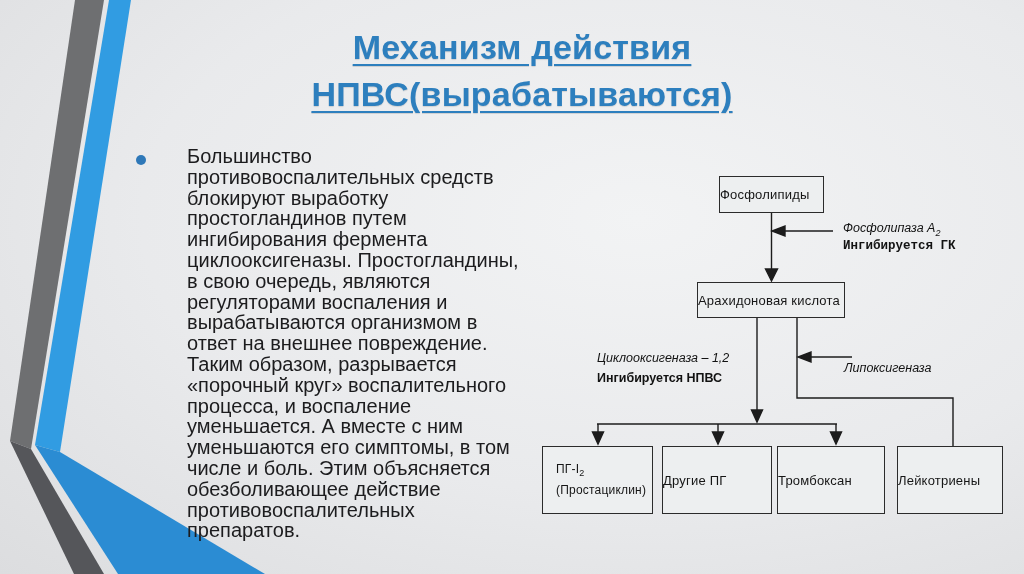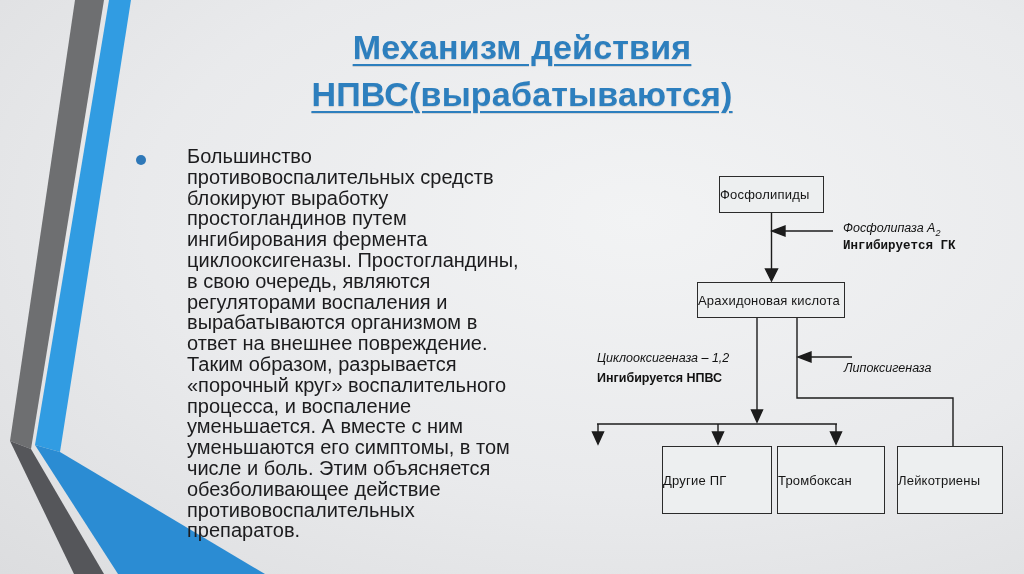--- a/index.html
+++ b/index.html
@@ -88,20 +88,24 @@
   </svg>
 
   <div class="dbox" style="left:719px;top:176px;width:105px;height:37px;">
     <span>Фосфолипиды</span>
   </div>
 
   <div class="dbox" style="left:697px;top:282px;width:148px;height:36px;">
     <span>Арахидоновая  кислота</span>
   </div>
 
+  <div class="dbox left-al" style="left:542px;top:446px;width:111px;height:68px;">
+    <span><span>ПГ-I</span><sub>2</sub></span>
+    <span>(Простациклин)</span>
+  </div>
 
   <div class="dbox" style="left:662px;top:446px;width:110px;height:68px;">
     <span>Другие ПГ</span>
   </div>
 
   <div class="dbox" style="left:777px;top:446px;width:108px;height:68px;">
     <span>Тромбоксан</span>
   </div>
 
   <div class="dbox" style="left:897px;top:446px;width:106px;height:68px;">

